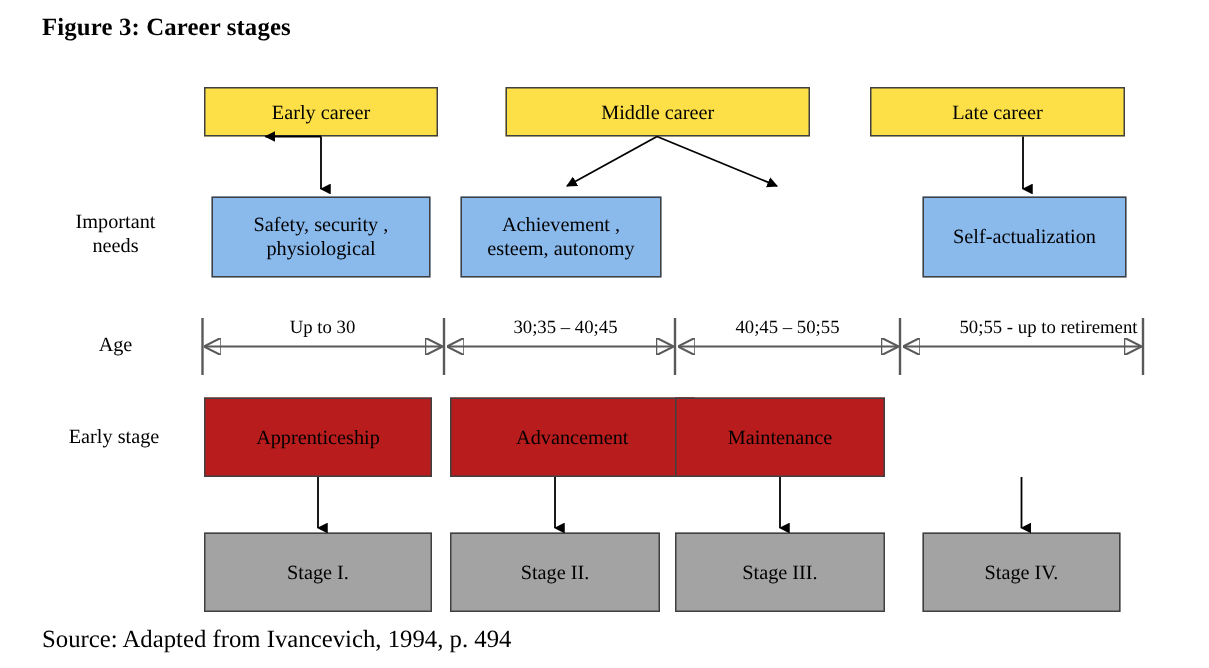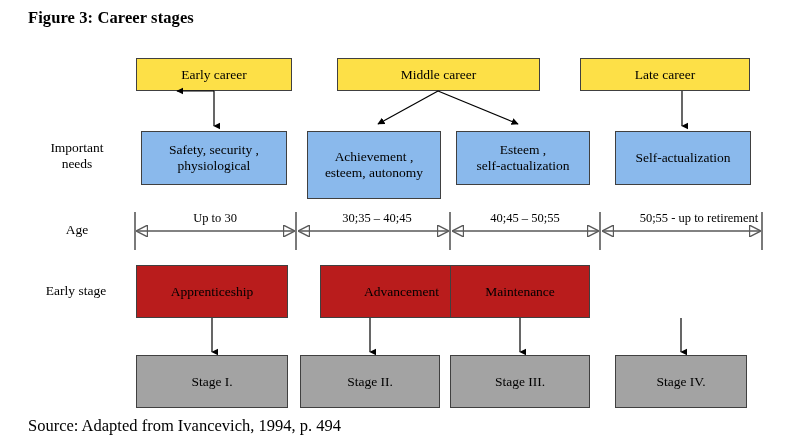--- a/index.html
+++ b/index.html
@@ -86,37 +86,35 @@
 
   <div class="box box-stage-top" style="left:136px; top:58px; width:156px; height:33px;">Early career</div>
   <div class="box box-stage-top" style="left:337px; top:58px; width:203px; height:33px;">Middle career</div>
   <div class="box box-stage-top" style="left:580px; top:58px; width:170px; height:33px;">Late career</div>
 
   <div class="row-label" style="left:22px; top:140px; width:110px;">Important
 needs</div>
 
   <div class="box box-needs" style="left:141px; top:131px; width:146px; height:54px;">Safety, security ,
 physiological</div>
-  <div class="box box-needs" style="left:307px; top:131px; width:134px; height:68px;">Achievement ,
+  <div class="box box-needs" style="left:307px; top:131px; width:134px; height:54px;">Achievement ,
 esteem, autonomy</div>
-  <div class="box box-needs" style="left:456px; top:131px; width:134px; height:54px;">Esteem ,
-self-actualization</div>
   <div class="box box-needs" style="left:615px; top:131px; width:136px; height:54px;">Self-actualization</div>
 
   <div class="row-label" style="left:22px; top:222px; width:110px;">Age</div>
 
   <div class="age-label" style="left:155px; top:211px; width:120px;">Up to 30</div>
   <div class="age-label" style="left:313px; top:211px; width:128px;">30;35 – 40;45</div>
   <div class="age-label" style="left:461px; top:211px; width:128px;">40;45 – 50;55</div>
   <div class="age-label" style="left:604px; top:211px; width:190px;">50;55 -  up to retirement</div>
 
   <div class="row-label" style="left:16px; top:283px; width:120px;">Early stage</div>
 
   <div class="box box-career" style="left:136px; top:265px; width:152px; height:53px;">Apprenticeship</div>
-  <div class="box box-career" style="left:300px; top:265px; width:163px; height:53px;margin-left:20px;">Advancement</div>
+  <div class="box box-career" style="left:300px; top:265px; width:163px; height:53px;">Advancement</div>
   <div class="box box-career" style="left:450px; top:265px; width:140px; height:53px;">Maintenance</div>
 
   <div class="box box-stagenum" style="left:136px; top:355px; width:152px; height:53px;">Stage I.</div>
   <div class="box box-stagenum" style="left:300px; top:355px; width:140px; height:53px;">Stage II.</div>
   <div class="box box-stagenum" style="left:450px; top:355px; width:140px; height:53px;">Stage III.</div>
   <div class="box box-stagenum" style="left:615px; top:355px; width:132px; height:53px;">Stage IV.</div>
 
   <svg class="overlay" viewBox="0 0 806 445" xmlns="http://www.w3.org/2000/svg">
     <defs>
       <marker id="arrowDown" viewBox="0 0 10 10" refX="5" refY="9" markerWidth="6" markerHeight="6" orient="auto-start-reverse">

